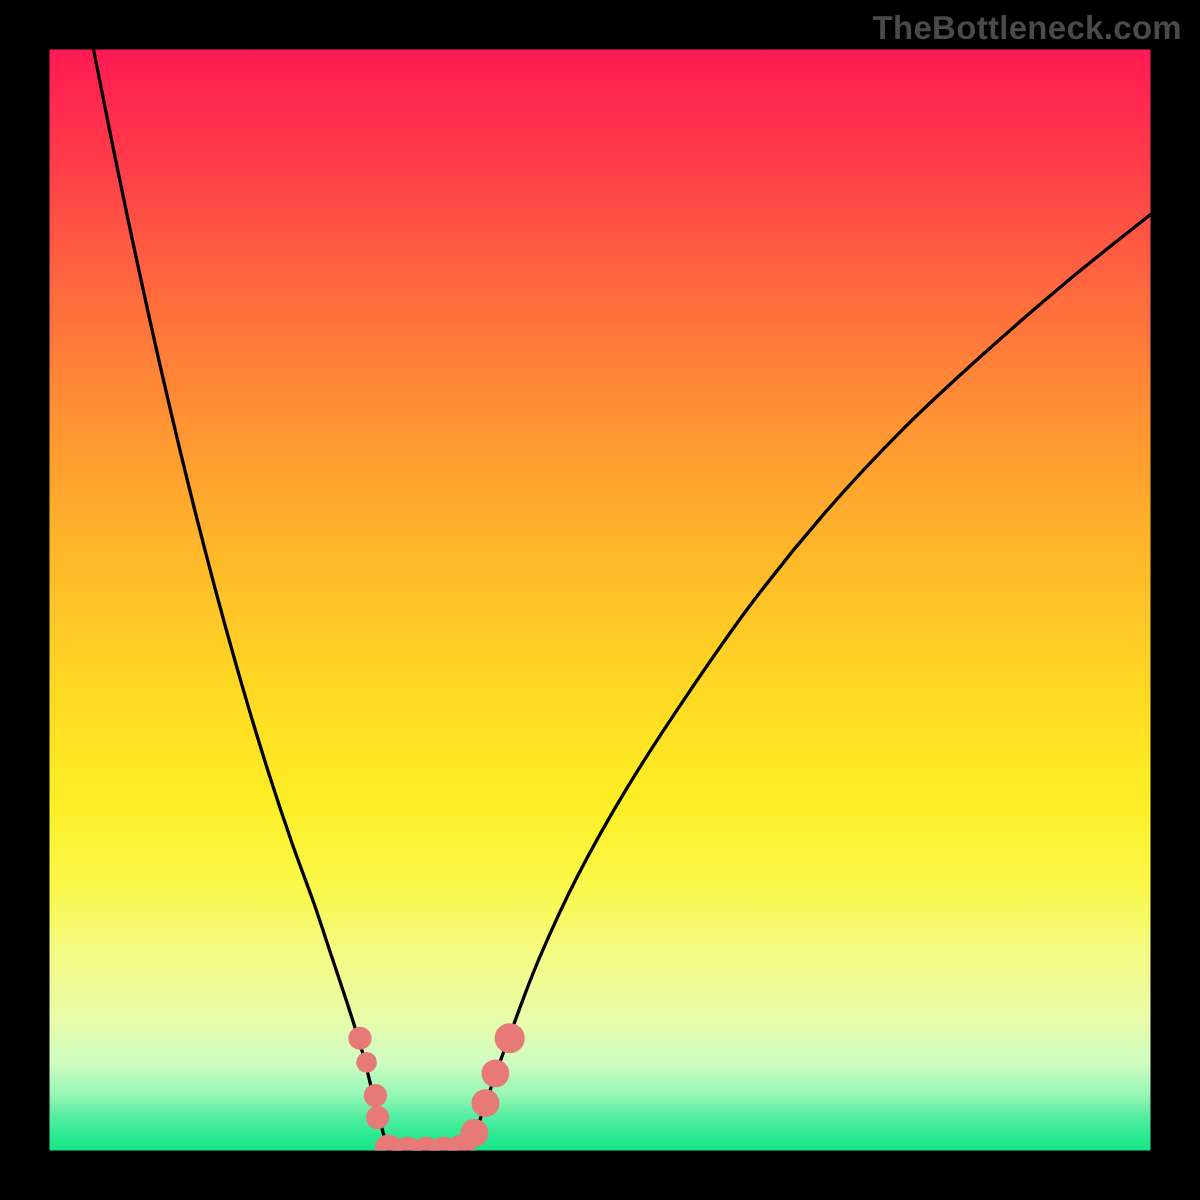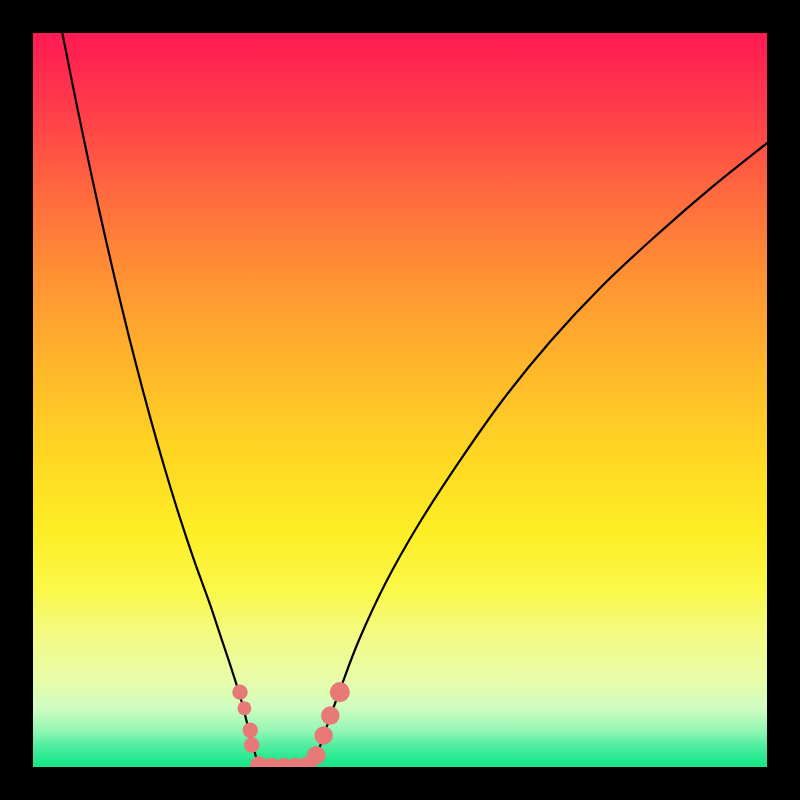--- a/index.html
+++ b/index.html
@@ -70,20 +70,21 @@
     stroke-linejoin: round;
   }
   .markers circle {
     fill: #e77a77;
   }
 </style>
 </head>
 <body>
 
 <div class="frame">
+  <div class="watermark">TheBottleneck.com</div>
 
   <div class="plot-area">
     <svg viewBox="0 0 734 734">
       <g>
         <path id="curve-left" class="curve" d="M 29.36 0.00 C 32.00 13.21, 38.76 47.64, 44.04 73.40 C 49.32 99.16, 53.44 118.69, 58.72 143.13 C 64.00 167.57, 68.12 186.07, 73.40 209.19 C 78.68 232.31, 82.80 249.78, 88.08 271.58 C 93.36 293.38, 97.48 309.82, 102.76 330.30 C 108.04 350.78, 112.16 366.19, 117.44 385.35 C 122.72 404.51, 126.84 418.89, 132.12 436.73 C 137.40 454.57, 141.52 467.92, 146.80 484.44 C 152.08 500.95, 156.20 513.29, 161.48 528.48 C 166.76 543.67, 171.54 555.64, 176.16 568.85 C 180.78 582.06, 183.21 589.99, 187.17 601.88 C 191.13 613.77, 194.35 623.02, 198.18 634.91 C 202.01 646.80, 205.29 656.71, 208.46 667.94 C 211.63 679.17, 213.42 688.05, 215.80 697.30 C 218.17 706.55, 219.82 712.71, 221.67 719.32 C 223.52 725.93, 225.28 731.36, 226.07 734.00"></path>
         <path id="curve-floor" class="curve" d="M 226.07 734.00 C 227.66 734.00, 231.31 734.00, 234.88 734.00 C 238.45 734.00, 241.66 734.00, 245.89 734.00 C 250.12 734.00, 254.01 734.00, 258.37 734.00 C 262.73 734.00, 266.28 734.00, 270.11 734.00 C 273.94 734.00, 277.94 734.00, 279.65 734.00"></path>
         <path id="curve-right" class="curve" d="M 279.65 734.00 C 280.84 730.70, 283.49 723.58, 286.26 715.65 C 289.03 707.72, 291.10 701.19, 295.07 689.96 C 299.03 678.73, 302.60 668.45, 308.28 653.26 C 313.96 638.07, 318.70 624.05, 326.63 605.55 C 334.56 587.05, 341.75 570.98, 352.32 550.50 C 362.89 530.02, 372.14 513.58, 385.35 491.78 C 398.56 469.98, 410.53 451.85, 425.72 429.39 C 440.91 406.93, 453.25 388.80, 469.76 367.00 C 486.27 345.20, 499.63 328.76, 517.47 308.28 C 535.31 287.80, 549.69 272.39, 568.85 253.23 C 588.01 234.07, 604.08 219.69, 623.90 201.85 C 643.72 184.01, 659.13 170.65, 678.95 154.14 C 698.77 137.63, 724.09 118.03, 734.00 110.10"></path>
       </g>
       <g id="markers" class="markers">
           <circle cx="206.99" cy="659.13" r="7.71"></circle>

